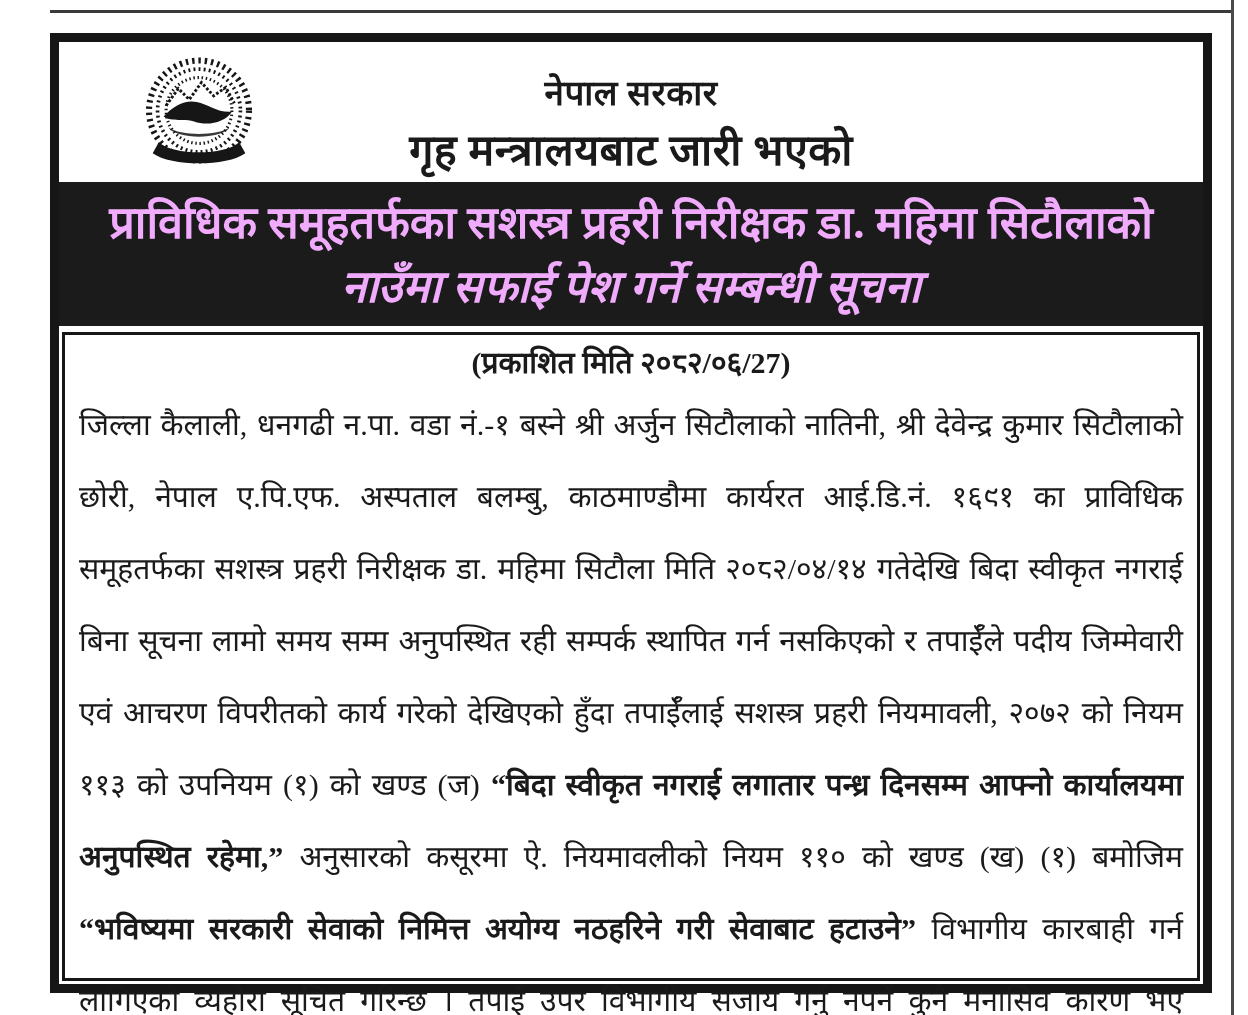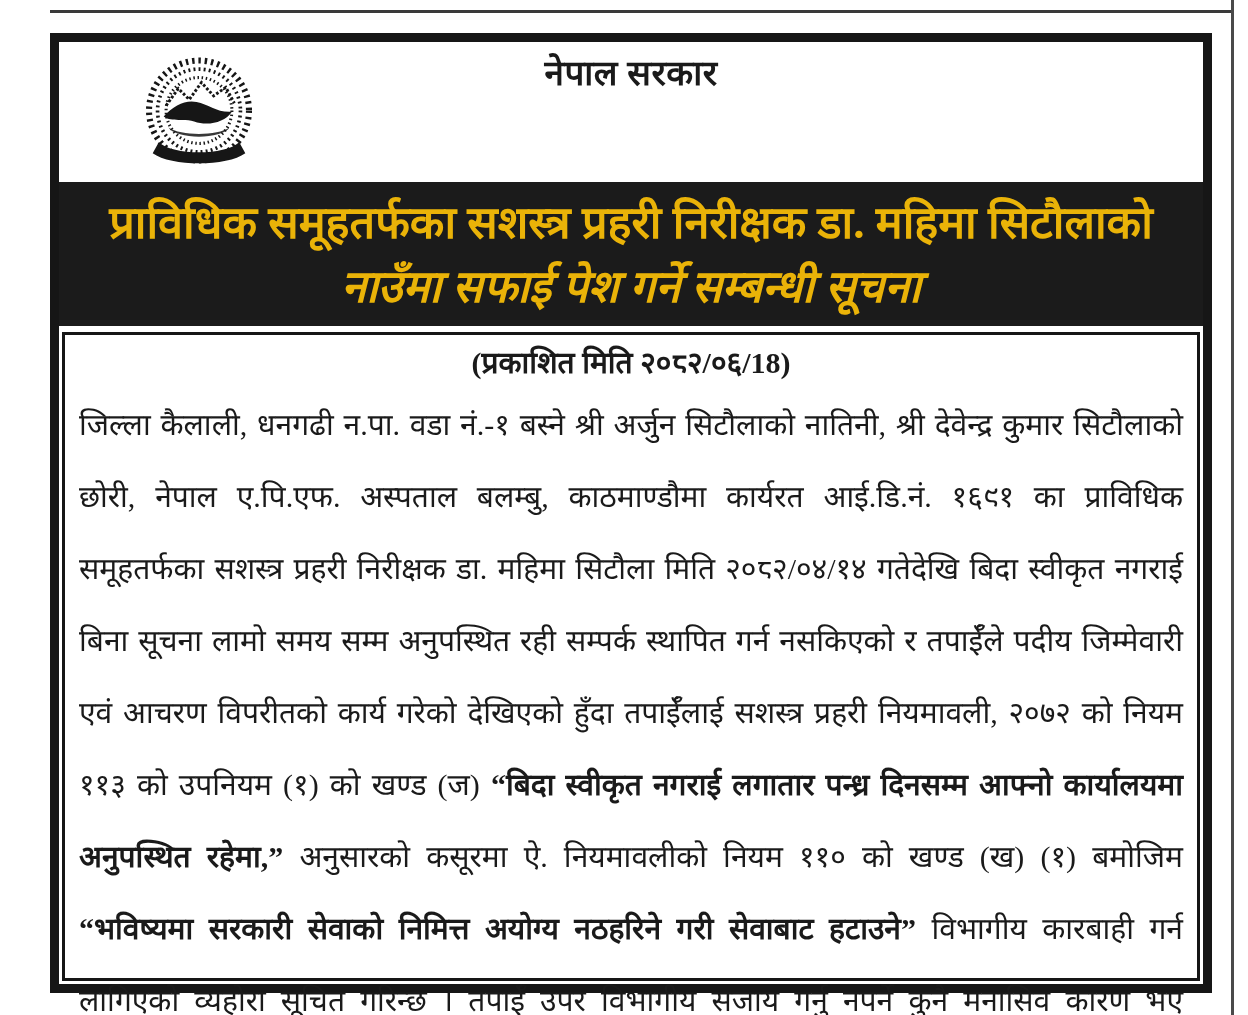--- a/index.html
+++ b/index.html
@@ -30,29 +30,29 @@
     height: 140px;
     background: #ffffff;
   }
   .emblem {
     position: absolute; left: 72px; top: 10px;
     width: 136px; height: 128px;
   }
   .emblem svg { width: 100%; height: 100%; }
   .header-titles {
     text-align: center;
-    padding-top: 6px;
+    padding-top: 26px;
     font-weight: bold;
   }
   .header-org   { font-size: 35px; line-height: 52px; letter-spacing: 0.5px; }
   .header-issuer{ font-size: 43px; line-height: 62px; letter-spacing: 0.5px; }
   .banner {
     height: 144px;
     background: #1b1b1b;
-    color: #eab308;
+    color: #f0abfc;
     text-align: center;
     font-weight: bold;
     padding-top: 9px;
   }
   .banner-line1 { font-size: 45px; line-height: 64px; }
   .banner-line2 { font-size: 45px; line-height: 64px; font-style: italic; }
   .body-box {
     position: absolute; left: 3px; right: 3px; top: 290px; bottom: 3px;
     border: 3px solid #161616;
     background: #ffffff;
@@ -90,26 +90,27 @@
           <circle cx="55" cy="48" r="27" stroke-width="2.5" stroke-dasharray="1.2 2.2"></circle>
         </g>
         <path d="M28,44 L38,30 L47,39 L57,25 L67,36 L77,29 L84,42" fill="none" stroke="#161616" stroke-width="2.4" stroke-dasharray="2.2 1.6"></path>
         <path d="M26,53 C34,44 44,39 53,41 C63,43 70,50 82,49 C76,58 62,61 51,57 C43,54 33,58 26,53 Z" fill="#161616"></path>
         <path d="M30,62 C40,69 70,69 80,62 C74,72 36,72 30,62 Z" fill="#161616" opacity="0.85"></path>
         <path d="M17,83 C32,94 78,94 93,83 L88,74 C76,85 34,85 22,74 Z" fill="#161616"></path>
       </svg>
     </div>
     <div class="header-titles">
       <div class="header-org">नेपाल सरकार</div>
+      <div class="header-issuer">गृह मन्त्रालयबाट जारी भएको</div>
     </div>
   </div>
 
   <div class="banner">
     <div class="banner-line1">प्राविधिक समूहतर्फका सशस्त्र प्रहरी निरीक्षक डा. महिमा सिटौलाको</div>
     <div class="banner-line2">नाउँमा सफाई पेश गर्ने सम्बन्धी सूचना</div>
   </div>
 
   <div class="body-box">
-    <div class="pub-date">(प्रकाशित मिति २०८२/०६/18)</div>
+    <div class="pub-date">(प्रकाशित मिति २०८२/०६/27)</div>
     <p class="notice-para"><span class="seg-normal">जिल्ला कैलाली, धनगढी न.पा. वडा नं.-१ बस्ने श्री अर्जुन सिटौलाको नातिनी, श्री देवेन्द्र कुमार सिटौलाको छोरी, नेपाल ए.पि.एफ. अस्पताल बलम्बु, काठमाण्डौमा कार्यरत आई.डि.नं. १६९१ का प्राविधिक समूहतर्फका सशस्त्र प्रहरी निरीक्षक डा. महिमा सिटौला मिति २०८२/०४/१४ गतेदेखि बिदा स्वीकृत नगराई बिना सूचना लामो समय सम्म अनुपस्थित रही सम्पर्क स्थापित गर्न नसकिएको र तपाईँले पदीय जिम्मेवारी एवं आचरण विपरीतको कार्य गरेको देखिएको हुँदा तपाईँलाई सशस्त्र प्रहरी नियमावली, २०७२ को नियम ११३ को उपनियम (१) को खण्ड (ज) </span><span class="seg-bold">“बिदा स्वीकृत नगराई लगातार पन्ध्र दिनसम्म आफ्नो कार्यालयमा अनुपस्थित रहेमा,”</span><span class="seg-normal"> अनुसारको कसूरमा ऐ. नियमावलीको नियम ११० को खण्ड (ख) (१) बमोजिम </span><span class="seg-bold">“भविष्यमा सरकारी सेवाको निमित्त अयोग्य नठहरिने गरी सेवाबाट हटाउने”</span><span class="seg-normal"> विभागीय कारबाही गर्न लागिएको व्यहोरा सूचित गरिन्छ । तपाईँ उपर विभागीय सजाय गर्नु नपर्ने कुनै मनासिव कारण भए बाटोको म्याद बाहेक यो सूचना प्रकाशित भएको मितिले ७ (सात) दिन भित्र कारण सहित सफाई पेश गर्नुहुन मिति २०८२/०६/२० गते (सचिवस्तर) को निर्णयानुसार यो सूचना प्रकाशित गरिएको छ ।</span></p>
   </div>
 
 </div>
 
 </body></html>

